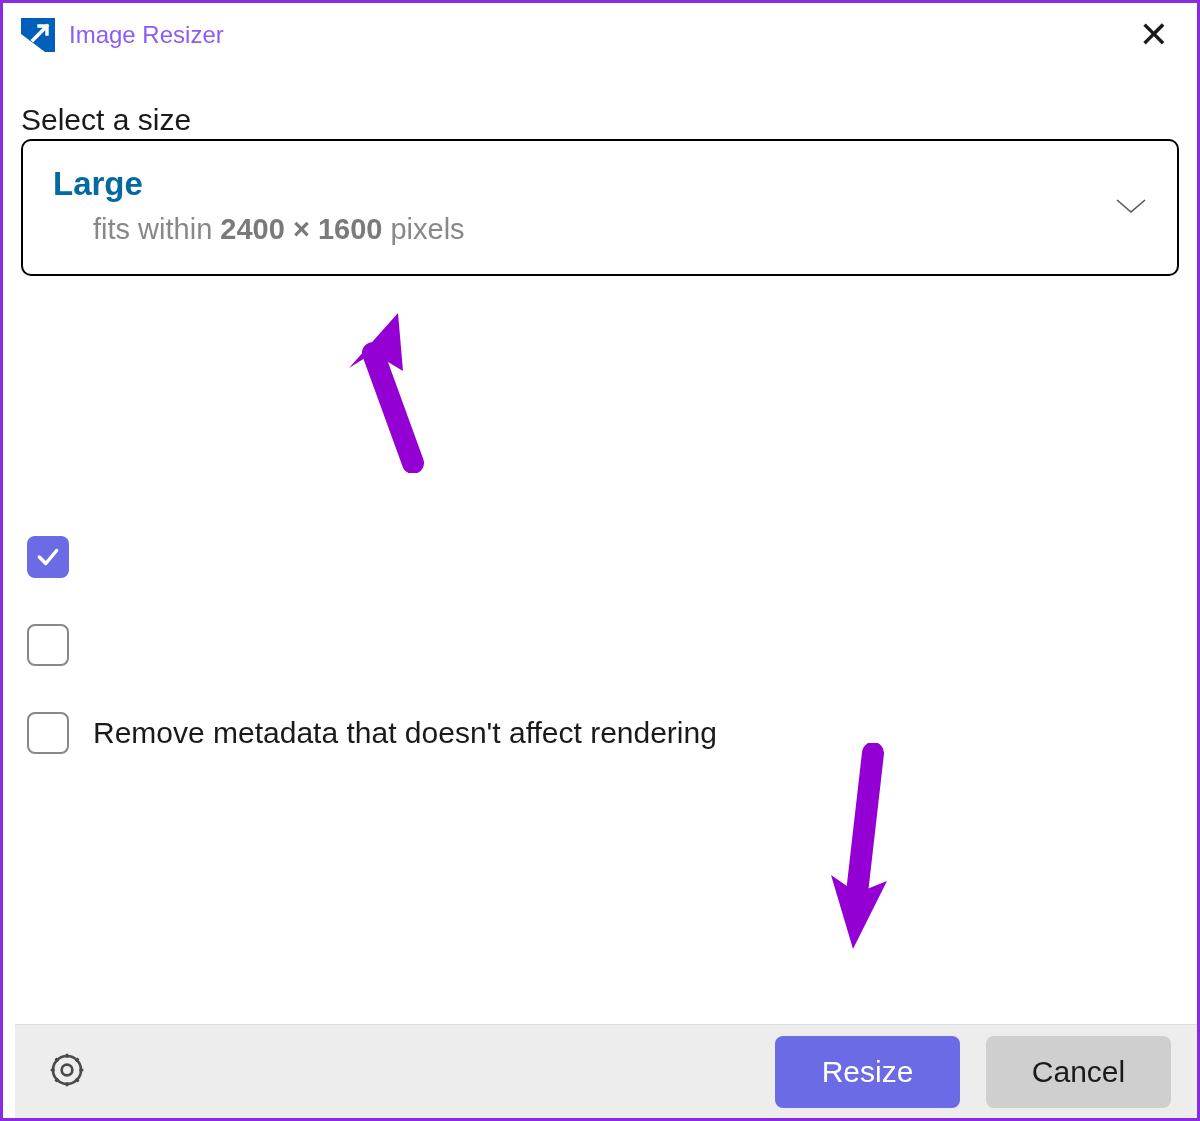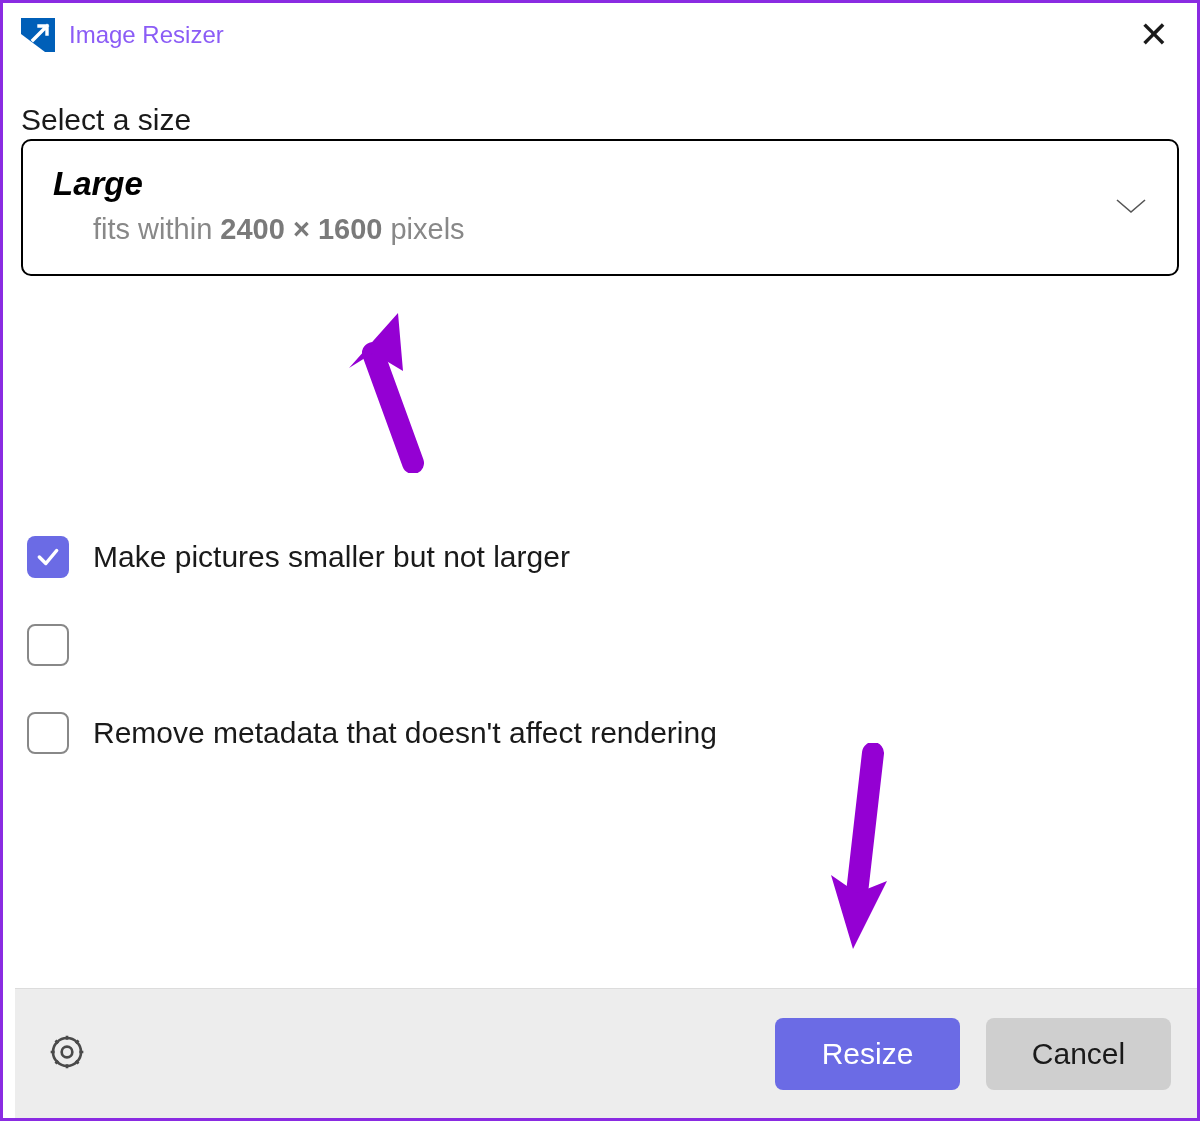--- a/index.html
+++ b/index.html
@@ -55,22 +55,21 @@
       display: flex;
       align-items: center;
       justify-content: space-between;
       cursor: pointer;
       background: #fff;
     }
     .size-info { display: flex; flex-direction: column; gap: 10px; }
     .size-name {
       font-size: 33px;
       font-weight: 700;
-      color: #000000;
-      font-style: italic;
+      color: #0369a1;
     }
     .size-desc {
       font-size: 29px;
       color: #888;
       margin-left: 40px;
     }
     .size-desc .dim { font-weight: 700; color: #7a7a7a; }
     .chevron {
       width: 32px;
       height: 20px;
@@ -119,21 +118,21 @@
     }
     .checkbox-label {
       font-size: 30px;
       color: #1a1a1a;
     }
     .footer {
       position: absolute;
       bottom: 0;
       left: 0;
       right: 0;
-      height: 130px;
+      height: 94px;
       background: #ededed;
       border-top: 1px solid #dcdcdc;
       display: flex;
       align-items: center;
       padding: 0 26px;
       gap: 26px;
       margin-left: 12px;
     }
     .footer-spacer { flex: 1; }
     .gear-btn {
@@ -207,21 +206,20 @@
     </svg>
   </div>
 
   <div class="options">
     <div class="checkbox-row">
       <div class="checkbox checked">
         <svg viewBox="0 0 24 24">
             <path d="M4 12 L10 18 L20 6"></path>
           </svg>
       </div>
-      <span class="checkbox-label">Make pictures smaller but not larger</span>
     </div>
     <div class="checkbox-row">
       <div class="checkbox unchecked"></div>
     </div>
     <div class="checkbox-row">
       <div class="checkbox unchecked"></div>
       <span class="checkbox-label">Remove metadata that doesn't affect rendering</span>
     </div>
   </div>
 </div>

